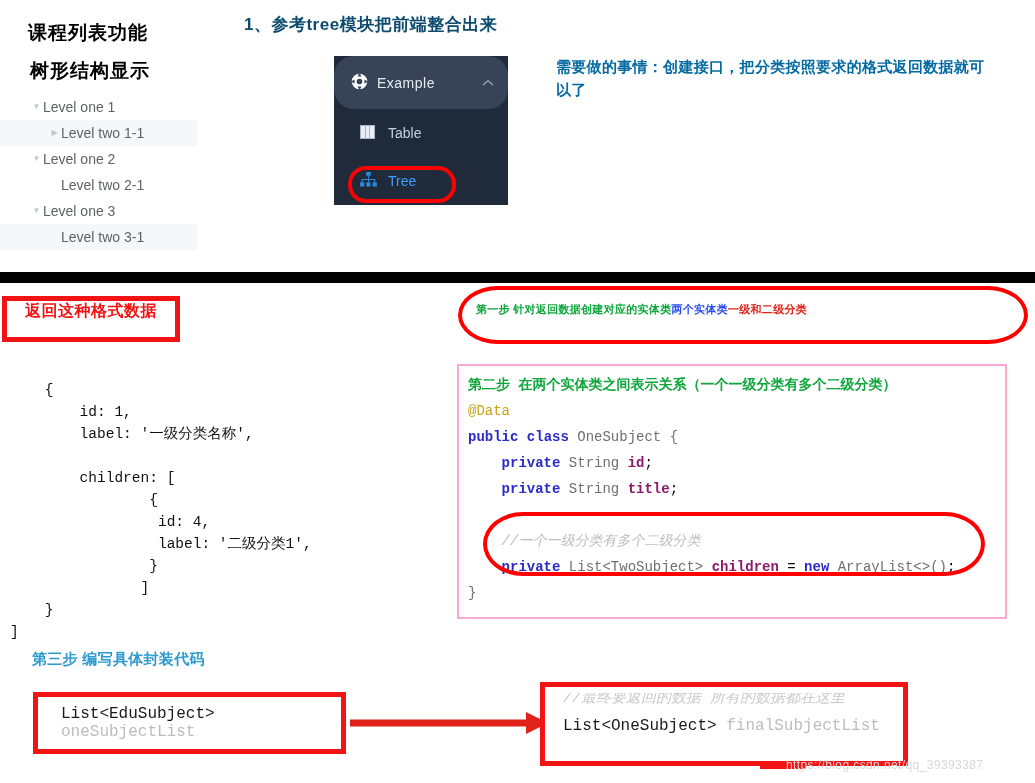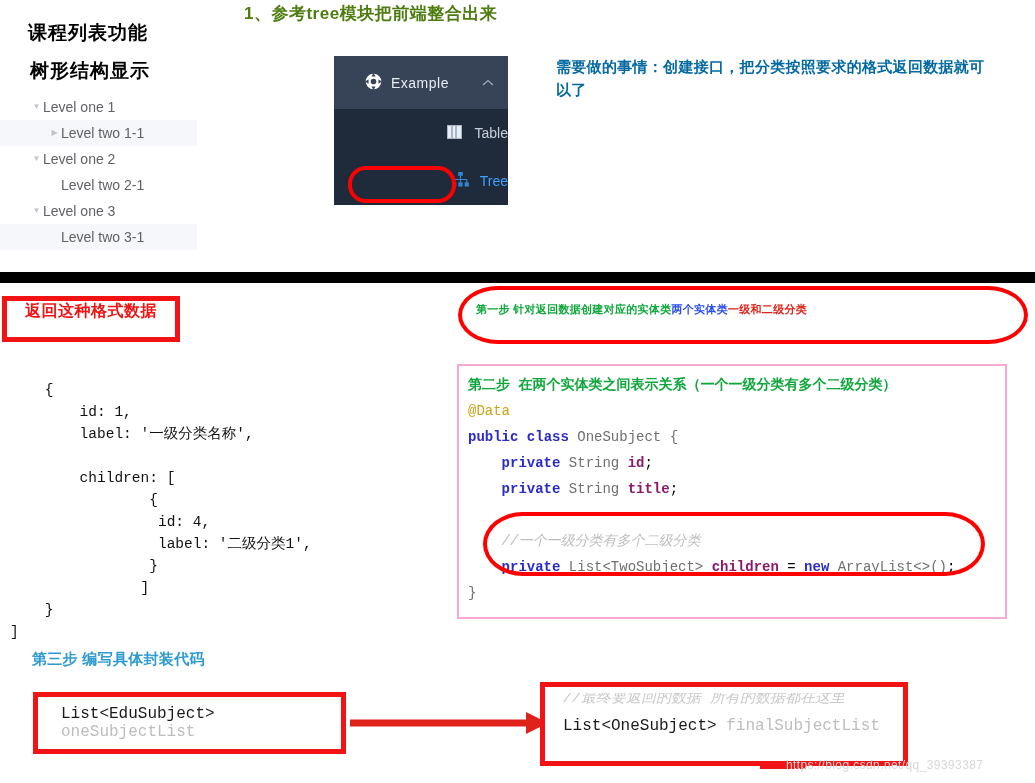--- a/index.html
+++ b/index.html
@@ -37,41 +37,41 @@
     width:13px; display:inline-block; flex:0 0 13px;
     text-align:center; color:#c0c4cc; font-size:8px; line-height:1;
   }
   .lvl1 { padding-left:30px; }
   .lvl2 { padding-left:48px; }
   .lvl2-noc { padding-left:61px; }
   .tree-label { white-space:nowrap; }
 
   
   #note-green-1 {
-    left:244px; top:2px;
-    font-size:17px; font-weight:bold; color:#4d7c0f;
+    left:244px; top:13px;
+    font-size:17px; font-weight:bold; color:#0c4a6e;
     letter-spacing:0.5px;
   }
 
   
   #menu-panel {
     left:334px; top:56px; width:174px; height:149px;
     background:#1f2b3a;
   }
   #menu-head {
     height:53px; background:#374458;
-    display:flex; align-items:center; padding-left:31px;
-    color:#e6ebf2; font-size:14px;
+    display:flex; align-items:center; padding-left:17px;
+    color:#e6ebf2; font-size:14px;border-radius:20px;
   }
   #menu-head .m-icon { width:26px; flex:0 0 26px; }
   #menu-head .m-label { flex:1 1 auto; letter-spacing:.5px; }
   #menu-head .m-arrow { color:#9aa7b8; font-size:11px; padding-right:14px; }
   .menu-item {
     height:48px; display:flex; align-items:center; padding-left:26px;
-    font-size:14px; color:#c7d0da; position:relative;justify-content:flex-end;
+    font-size:14px; color:#c7d0da; position:relative;
   }
   .menu-item .m-icon { width:28px; flex:0 0 28px; }
   .menu-item.active .m-label { color:#409eff; }
 
   
   .ico-table {
     width:15px; height:14px; display:inline-block;
     border:1.6px solid #a9b6c6; position:relative; background:#e9eef4;
   }
   .ico-table:before, .ico-table:after {

